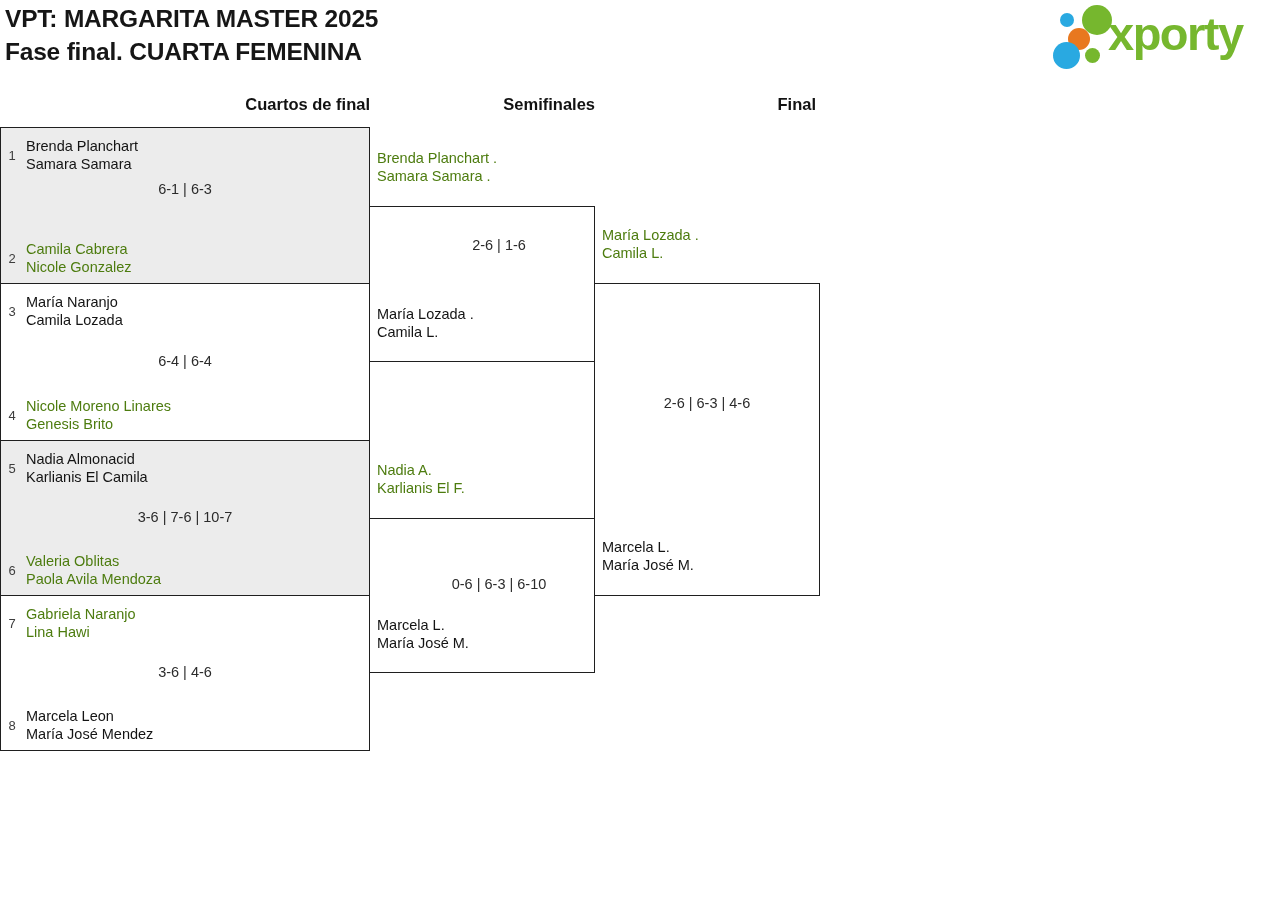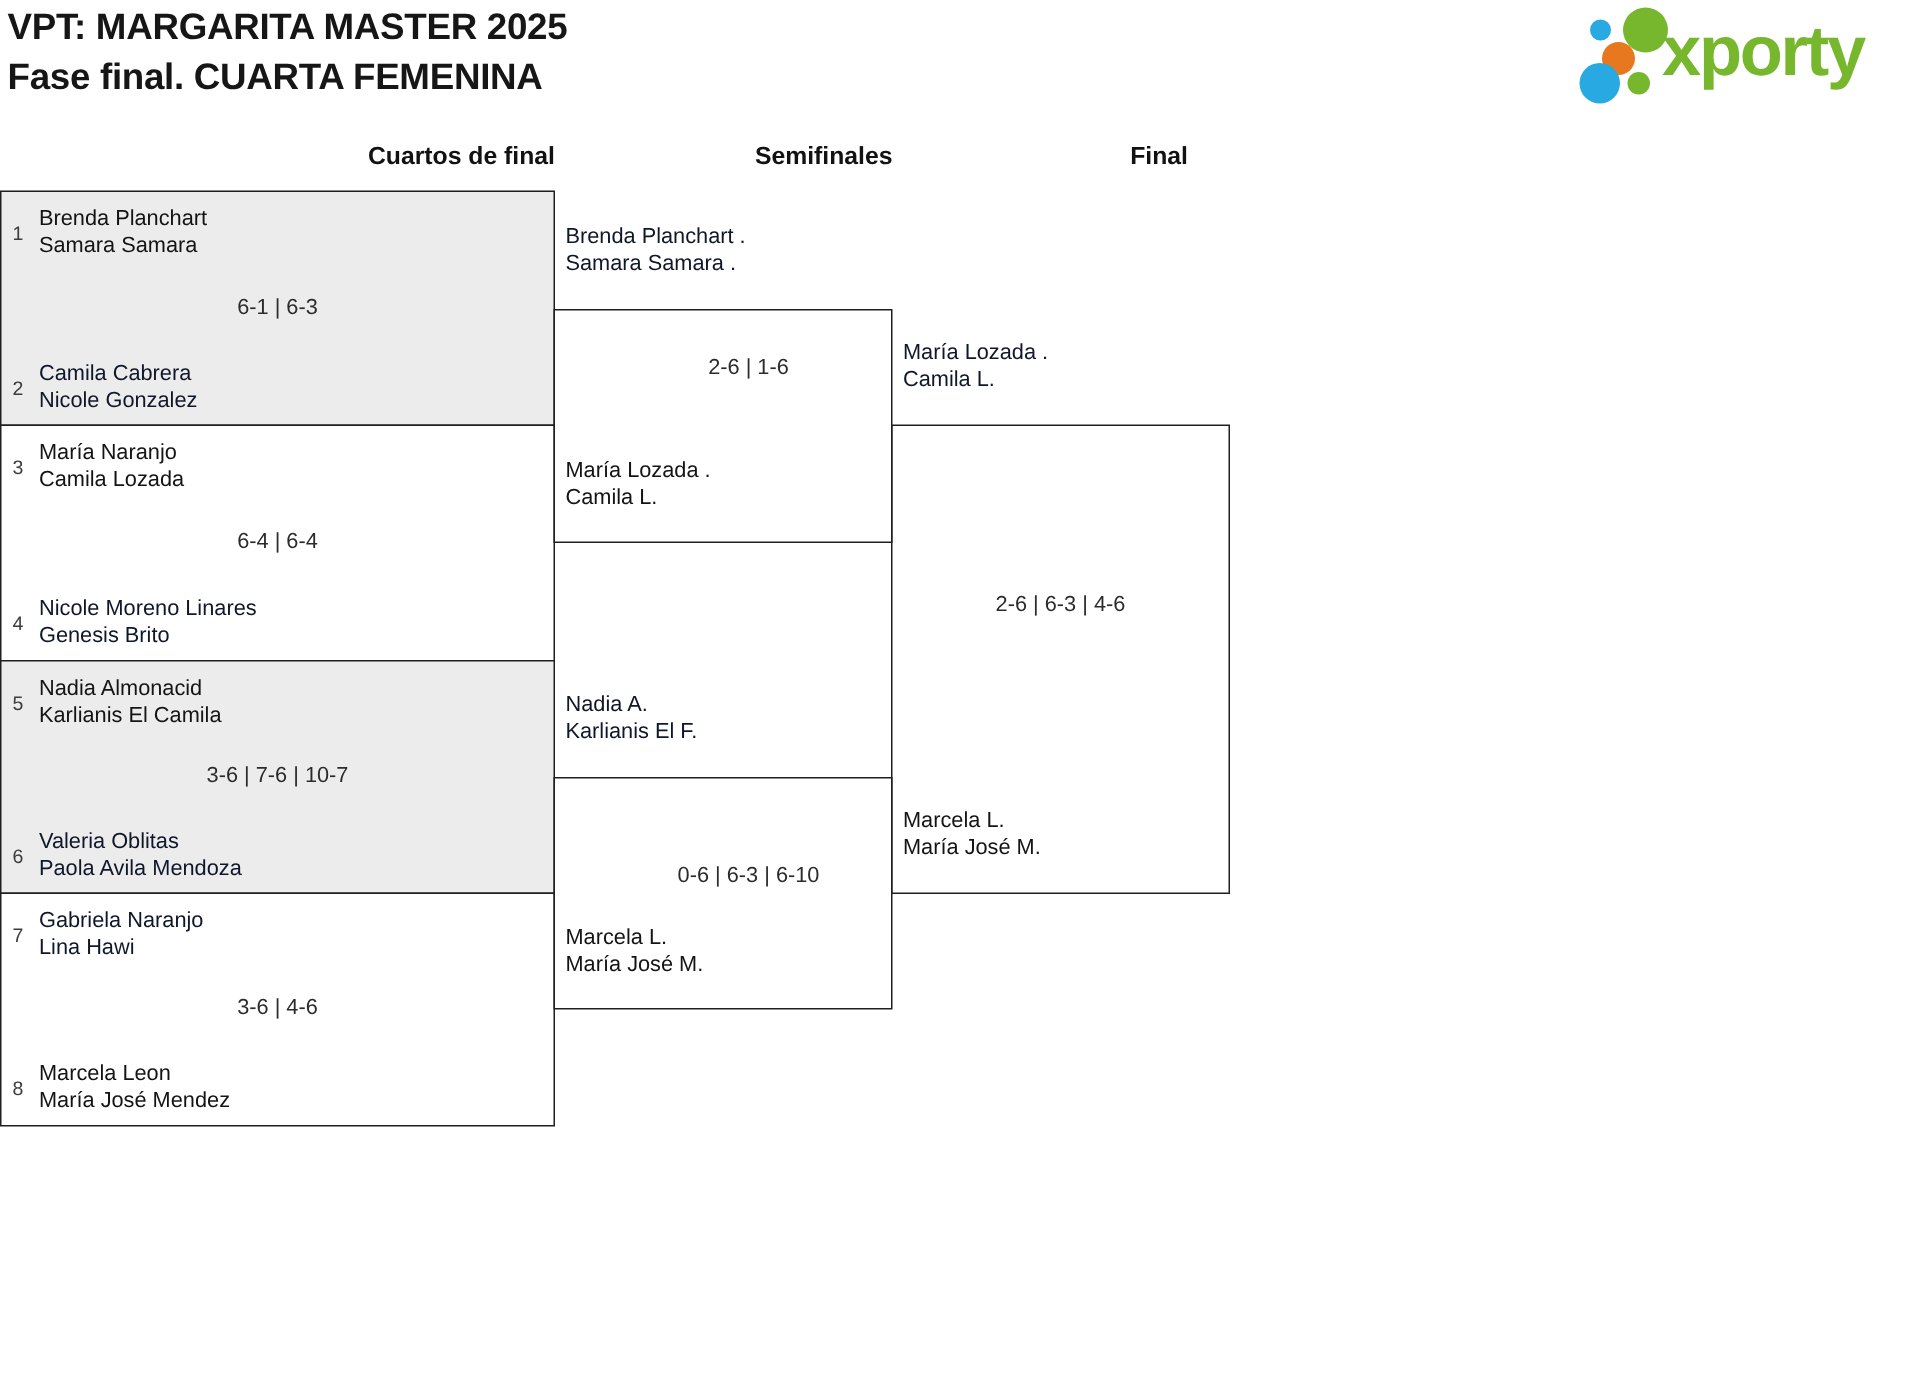--- a/index.html
+++ b/index.html
@@ -19,36 +19,36 @@
   .dot.d4{left:5px;top:40px;width:27px;height:27px;background:#29a9e1;}
   .dot.d5{left:37px;top:46px;width:15px;height:15px;background:#76b72e;}
   .wordmark{position:absolute;left:60px;top:4px;font-size:47px;font-weight:700;
             color:#76b72e;letter-spacing:-1.5px;}
 
   
   .col-header{position:absolute;top:95px;height:20px;text-align:right;
               font-size:16.5px;font-weight:700;color:#121212;}
   .ch-qf{left:0;width:370px;}
   .ch-sf{left:369px;width:226px;}
-  .ch-f{left:566px;width:226px;}
+  .ch-f{left:590px;width:226px;}
 
   
   .box{position:absolute;border:1px solid #1f1f1f;box-sizing:border-box;background:transparent;}
   .qf{left:0;width:370px;}
   .shade{background:#ececec;}
   .b-qf1{top:127px;height:157px;}
   .b-qf2{top:283px;height:158px;}
   .b-qf3{top:440px;height:156px;}
   .b-qf4{top:595px;height:156px;}
   .b-sf1{left:369px;top:206px;width:226px;height:156px;}
   .b-sf2{left:369px;top:518px;width:226px;height:155px;}
   .b-final{left:594px;top:283px;width:226px;height:313px;}
 
   
-  .team{position:absolute;font-size:14.5px;line-height:18px;color:#0f172a;white-space:nowrap;}
+  .team{position:absolute;font-size:14.5px;line-height:18px;color:#4d7c0f;white-space:nowrap;}
   .team.w{font-weight:400;color:#141414;}
   .seed{position:absolute;left:2px;width:20px;height:36px;display:flex;align-items:center;
         justify-content:center;font-size:13px;color:#3d3d3d;}
   .score{position:absolute;height:18px;line-height:18px;text-align:center;
          font-size:14.5px;color:#2b2b2b;}
   .score.s-qf{left:0;width:370px;}
   .score.s-sf{left:369px;width:260px;}
   .score.s-f{left:594px;width:226px;}
   .qf-team{left:26px;}
   .sf-team{left:377px;}
@@ -83,21 +83,21 @@
   <div class="box qf b-qf4"></div>
   <div class="box b-sf1"></div>
   <div class="box b-sf2"></div>
   <div class="box b-final"></div>
 
   <div class="seed" style="top:137px">1</div>
   <div class="team w qf-team" style="top:137px">
     <div>Brenda Planchart</div>
     <div>Samara Samara</div>
   </div>
-  <div class="score s-qf" style="top:196px">6-1 | 6-3</div>
+  <div class="score s-qf" style="top:180px">6-1 | 6-3</div>
   <div class="seed" style="top:240px">2</div>
   <div class="team qf-team" style="top:240px">
     <div>Camila Cabrera</div>
     <div>Nicole Gonzalez</div>
   </div>
 
   <div class="seed" style="top:293px">3</div>
   <div class="team w qf-team" style="top:293px">
     <div>María Naranjo</div>
     <div>Camila Lozada</div>

